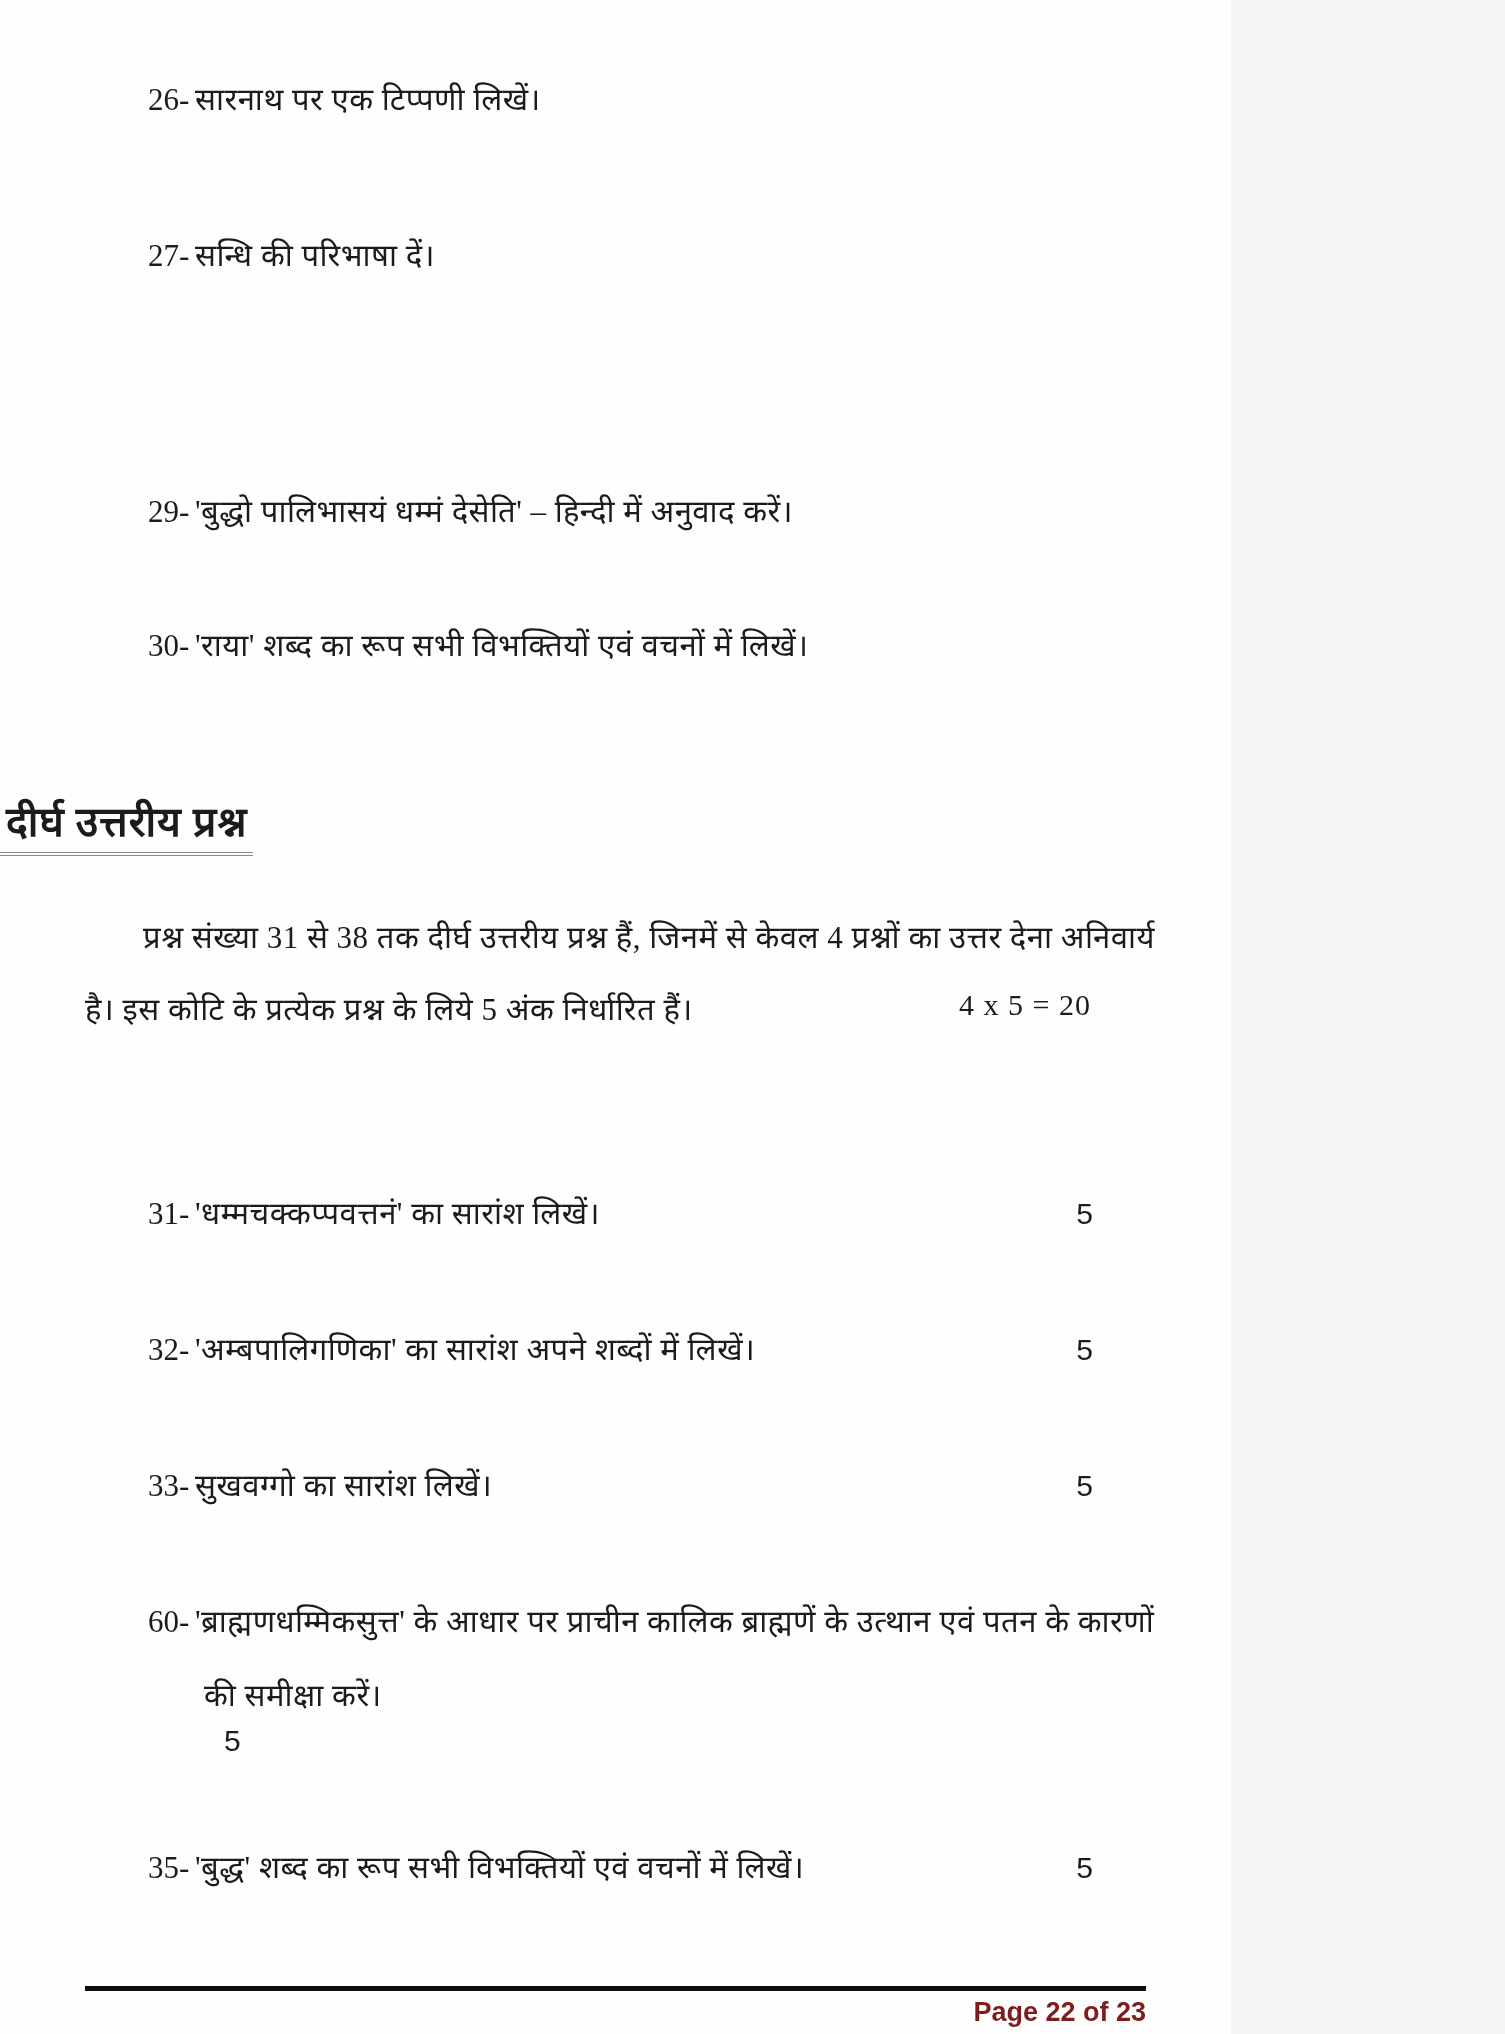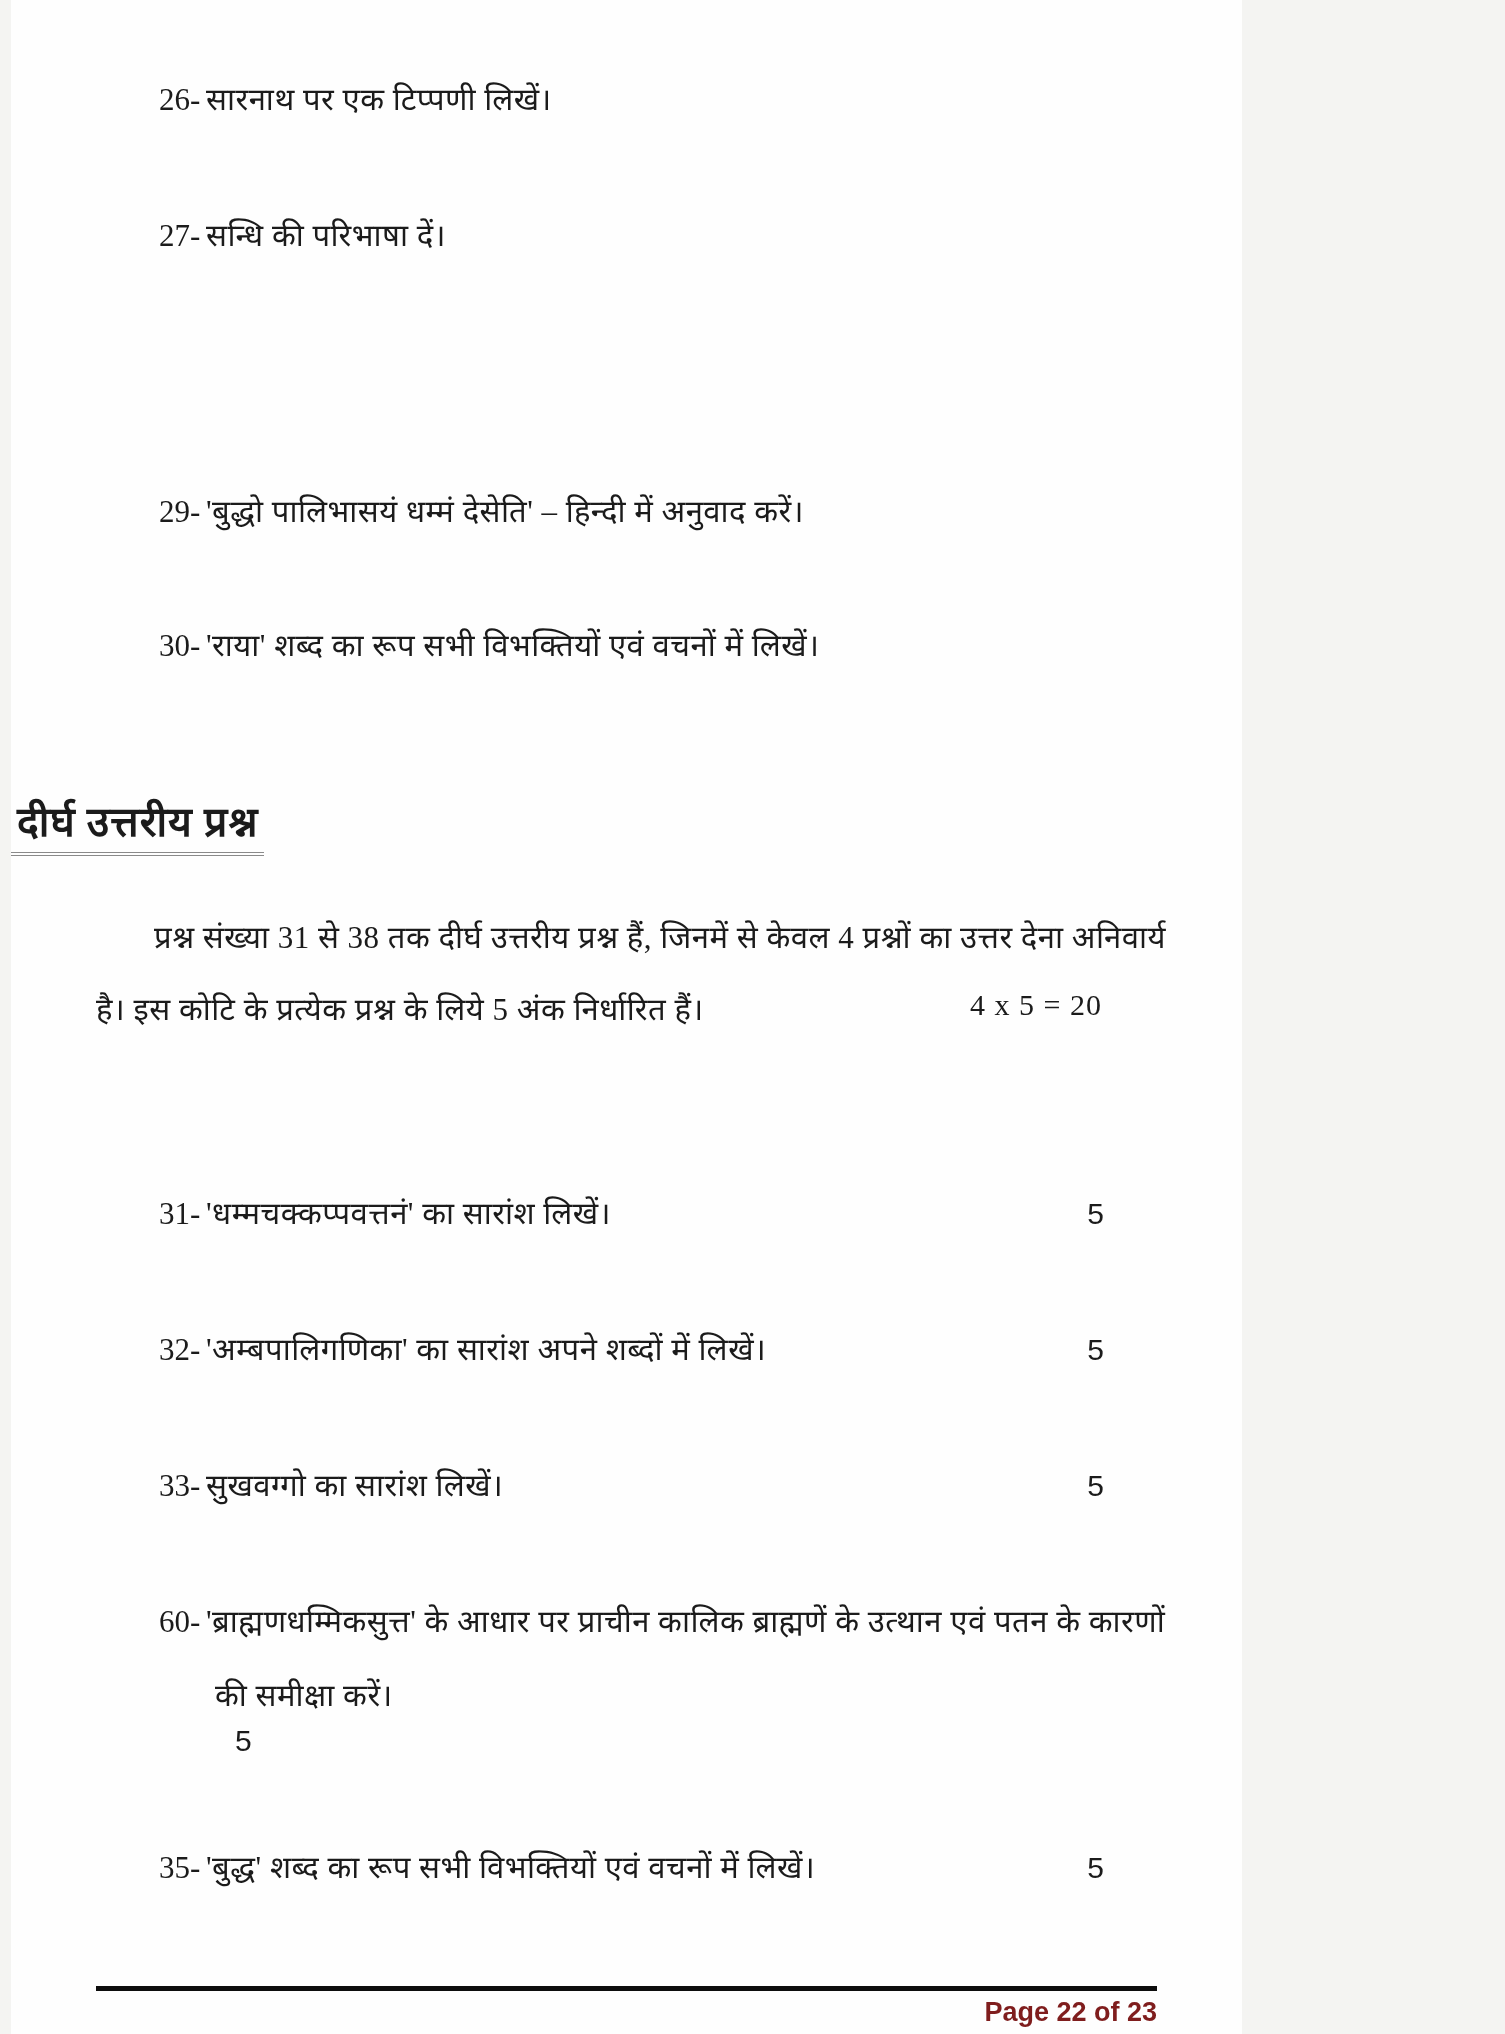--- a/index.html
+++ b/index.html
@@ -7,21 +7,20 @@
     width: 1505px; height: 2034px;
     background: #f4f4f2;
     font-family: "Liberation Serif", "DejaVu Serif", serif;
     color: #1b1b1b;
   }
   .page {
     position: relative;
     width: 1231px; height: 2034px;
     background: #fefefe;
     overflow: hidden;
-    margin-left: 11px;
   }
   .qrow {
     position: absolute;
     left: 148px; right: 138px;
     display: flex;
     align-items: flex-start;
     font-size: 31px;
     line-height: 1.45;
     white-space: nowrap;
   }
@@ -92,21 +91,21 @@
 </style>
 </head>
 <body>
 
 <div class="page">
 
   <div class="qrow" style="top:78px">
     <span class="qnum">26-</span>
     <span class="qtext">सारनाथ पर एक टिप्पणी लिखें।</span>
   </div>
-  <div class="qrow" style="top:214px">
+  <div class="qrow" style="top:234px">
     <span class="qnum">27-</span>
     <span class="qtext">सन्धि की परिभाषा दें।</span>
   </div>
   <div class="qrow" style="top:490px">
     <span class="qnum">29-</span>
     <span class="qtext">'बुद्धो पालिभासयं धम्मं देसेति' – हिन्दी में अनुवाद करें।</span>
   </div>
   <div class="qrow" style="top:624px">
     <span class="qnum">30-</span>
     <span class="qtext">'राया' शब्द का रूप सभी विभक्तियों एवं वचनों में लिखें।</span>

